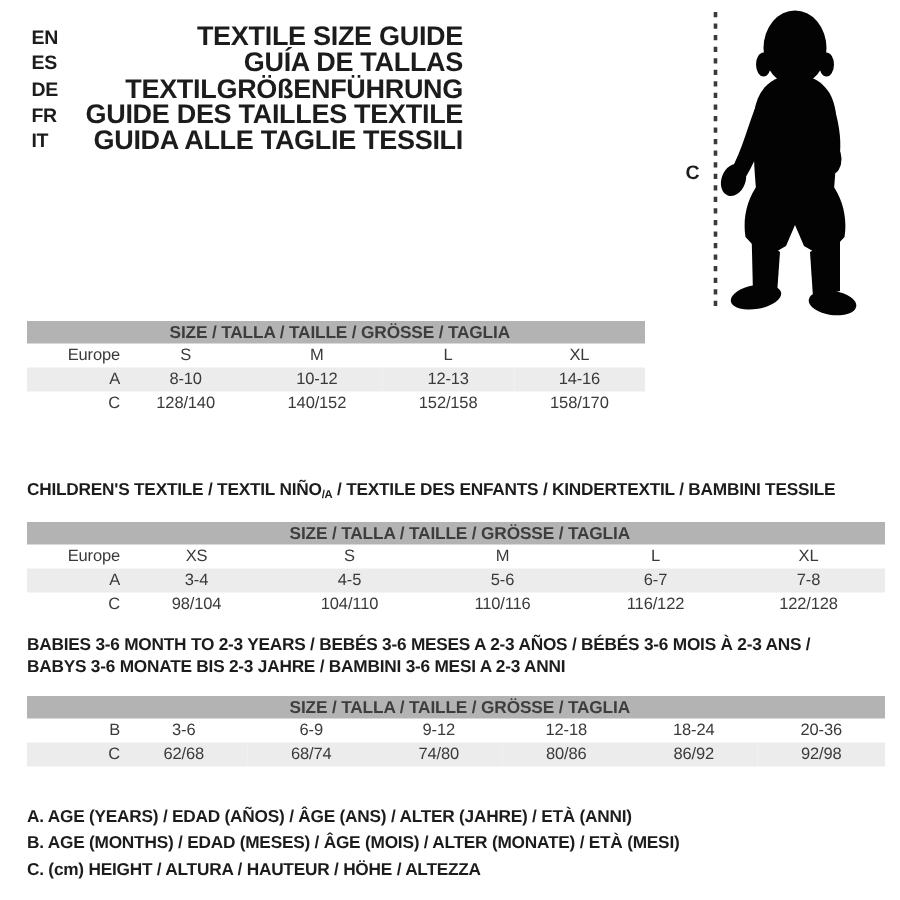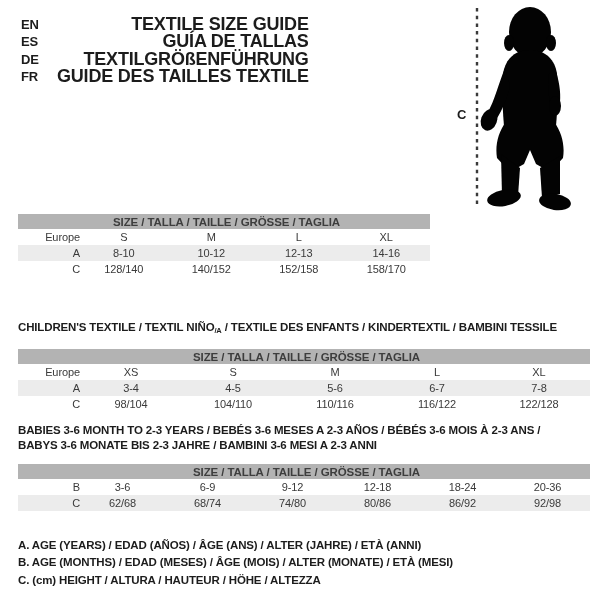--- a/index.html
+++ b/index.html
@@ -61,20 +61,24 @@
         <span class="lang-code">ES</span>
         <span class="lang-title">GUÍA DE TALLAS</span>
       </div>
       <div class="lang-row">
         <span class="lang-code">DE</span>
         <span class="lang-title">TEXTILGRÖßENFÜHRUNG</span>
       </div>
       <div class="lang-row">
         <span class="lang-code">FR</span>
         <span class="lang-title">GUIDE DES TAILLES TEXTILE</span>
+      </div>
+      <div class="lang-row">
+        <span class="lang-code">IT</span>
+        <span class="lang-title">GUIDA ALLE TAGLIE TESSILI</span>
       </div>
     </div>
 
   <span class="figure-label">C</span>
 
   <svg class="figure-svg" width="150" height="210" viewBox="0 0 150 210" aria-hidden="true">
     <line x1="27" y1="6" x2="27" y2="205" stroke="#3a3a3a" stroke-width="2.4" stroke-dasharray="3.5 4.2"></line>
     <g fill="var(--silhouette)">
       <ellipse cx="80" cy="30" rx="21" ry="25"></ellipse>
       <ellipse cx="59" cy="41" rx="5" ry="8"></ellipse>

